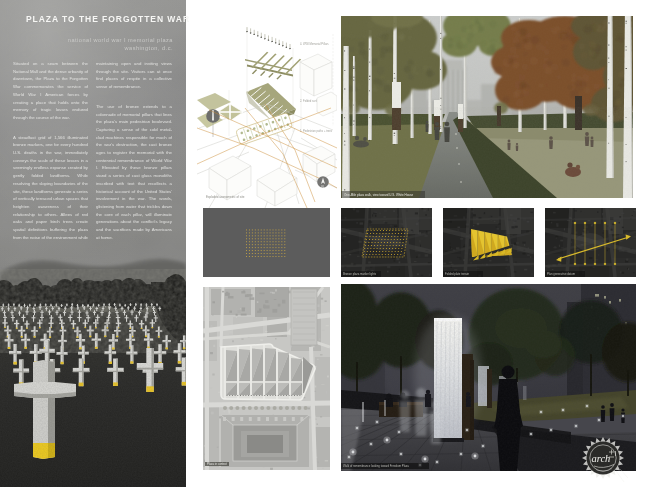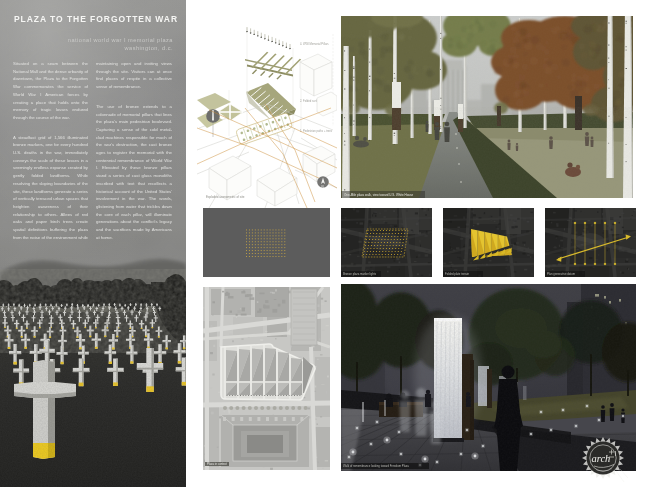--- a/index.html
+++ b/index.html
@@ -605,21 +605,21 @@
         <path d="M48,457 L48,361 L55,362 L55,457 Z" fill="#9c9c96"></path>
         <path d="M14,384 L14,396 L33,398 L55,398 L76,396 L76,384 L55,382 L33,382 Z" fill="#dadad6"></path>
         <path d="M14,392 L14,396 L33,398 L55,398 L76,396 L76,392 L55,394 L33,394 Z" fill="#a8a8a2"></path>
         <path d="M33,443 L55,443 L55,457 L43,459 L33,457 Z" fill="#f2ce1e"></path>
         <path d="M48,443 L55,443 L55,457 L48,458 Z" fill="#d4b414"></path>
       </g>
 
 <rect x="0" y="298" width="186" height="189" filter="url(#grain)" opacity="0.5"></rect>
 </svg>
 
-<div class="abs" style="left:14px;top:14px;width:170px;color:#f6f6f4;font-size:8.5px;font-weight:bold;letter-spacing:0.95px;white-space:nowrap;">PLAZA TO THE FORGOTTEN WAR</div>
+<div class="abs" style="left:26px;top:14px;width:170px;color:#f6f6f4;font-size:8.5px;font-weight:bold;letter-spacing:0.95px;white-space:nowrap;">PLAZA TO THE FORGOTTEN WAR</div>
 
 <div class="abs" style="left:0px;top:36px;width:173px;text-align:right;color:#c9c9c7;font-size:5.6px;letter-spacing:0.5px;line-height:8px;">national world war I memorial plaza<br>washington, d.c.</div>
 
 <div class="abs" style="left:13px;top:60px;width:75px;color:#e6e6e4;font-size:4.3px;line-height:7.7px;text-align:justify;opacity:0.95;">
 <div style="margin:0 0 12px 0;">Situated on a seam between the National Mall and the dense urbanity of downtown, the Plaza to the Forgotten War commemorates the service of World War I American forces by creating a place that holds onto the memory of tragic losses endured through the course of the war.</div>
 <div>A steadfast grid of 1,566 illuminated bronze markers, one for every hundred U.S. deaths in the war, immediately conveys the scale of these losses in a seemingly endless expanse created by gently folded landforms. While resolving the sloping boundaries of the site, these landforms generate a series of vertically terraced urban spaces that heighten awareness of their relationship to others. Allees of red oaks and paper birch trees create spatial definitions buffering the plaza from the noise of the environment while</div>
 </div>
 
 <div class="abs" style="left:96px;top:60px;width:76px;color:#e6e6e4;font-size:4.3px;line-height:7.7px;text-align:justify;opacity:0.95;">
 <div style="margin:0 0 12px 0;">maintaining open and inviting views through the site. Visitors can at once find places of respite in a collective sense of remembrance.</div>

